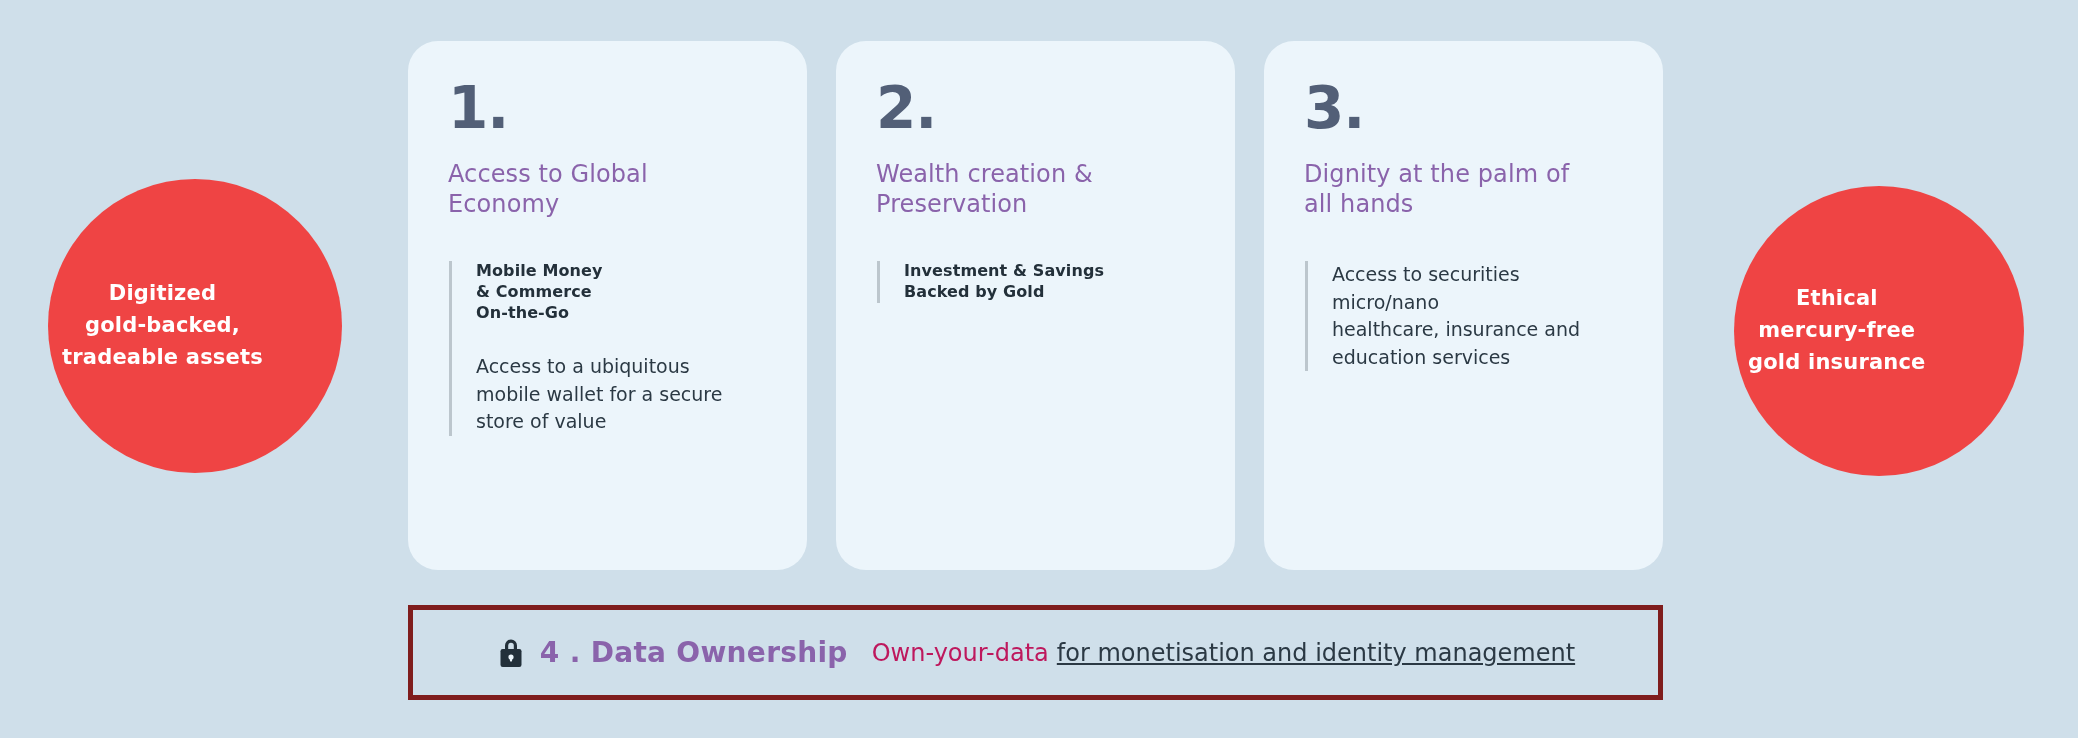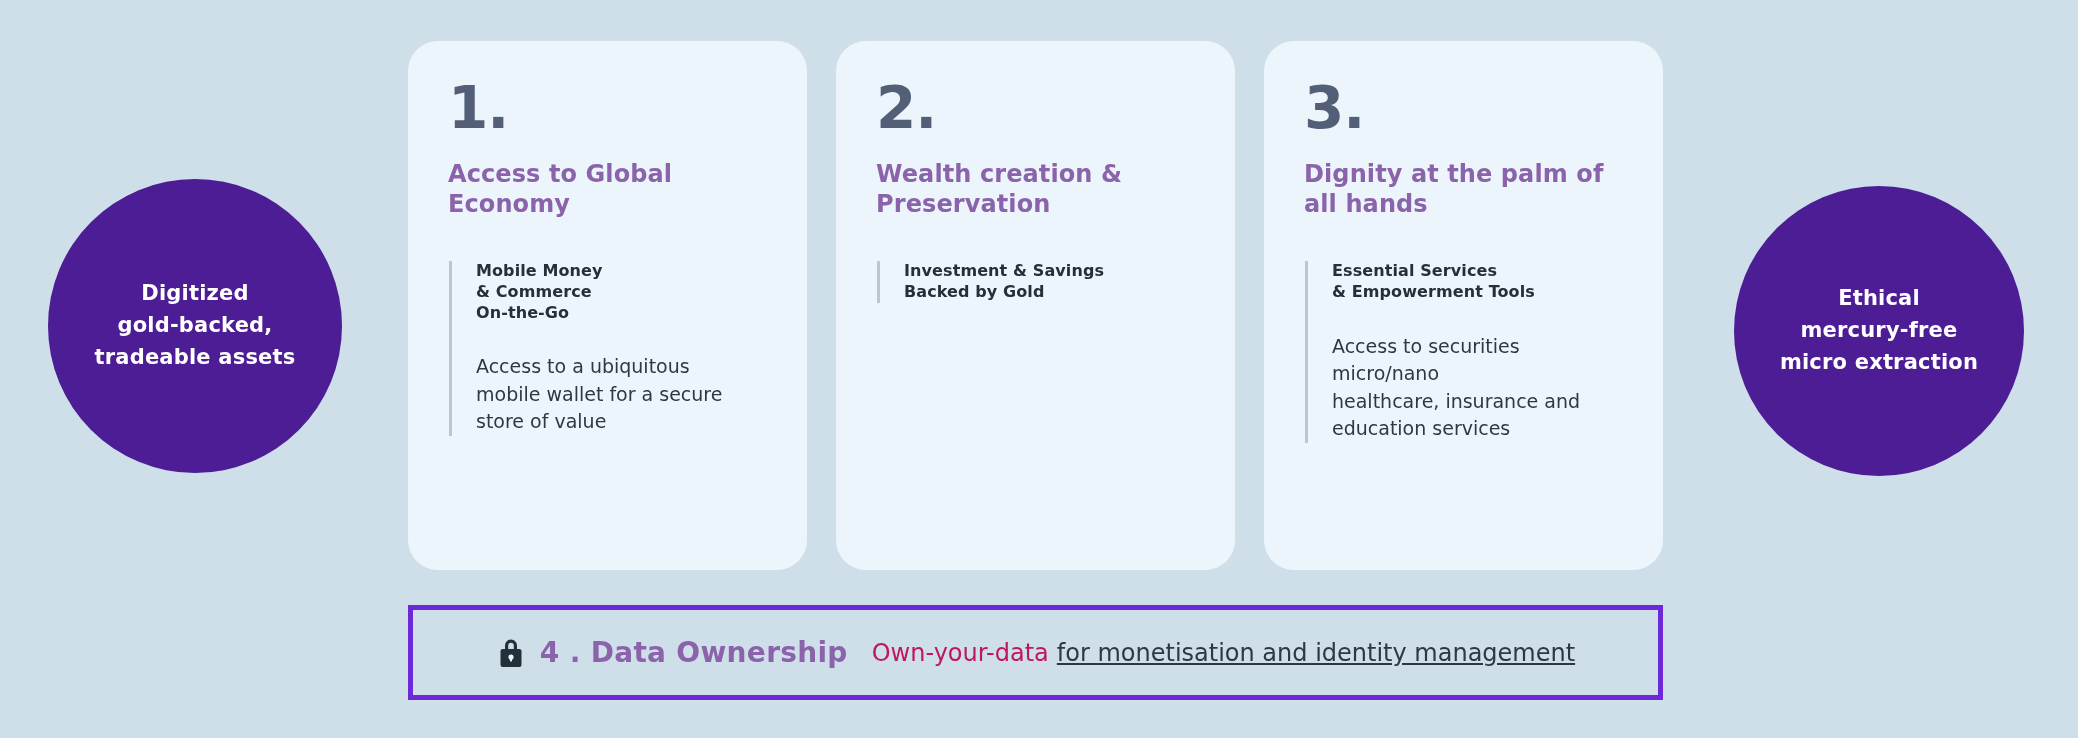--- a/index.html
+++ b/index.html
@@ -16,24 +16,23 @@
   .stage {
     position: relative;
     width: 2078px;
     height: 738px;
   }
 
   
   .circle {
     position: absolute;
     border-radius: 50%;
-    background: #4c1d95;
+    background: #ef4444;
     display: flex;
     align-items: center;
-    justify-content: center;
     text-align: center;
     box-sizing: border-box;
   }
   .circle-text {
     color: #ffffff;
     font-weight: bold;
     font-size: 21px;
     line-height: 1.52;
     letter-spacing: 0.2px;
     white-space: pre-line;
@@ -61,21 +60,21 @@
   .card-number {
     font-size: 58px;
     font-weight: bold;
     color: #525f77;
     line-height: 1;
     letter-spacing: -1px;
     margin: 0 0 22px 0;
   }
   .card-title {
     font-size: 24px;
-    font-weight: bold;
+    font-weight: normal;
     color: #8a63ab;
     line-height: 1.25;
     margin: 0 0 42px 0;
     white-space: pre-line;
     letter-spacing: 0.1px;
   }
   .card-body {
     border-left: 3px solid #bcc6cd;
     padding-left: 24px;
     margin-left: 1px;
@@ -100,21 +99,21 @@
   
   #card-1 .card-sub { margin-bottom: 30px; }
 
   
   #bottom-banner {
     position: absolute;
     left: 408px;
     top: 605px;
     width: 1255px;
     height: 95px;
-    border: 5px solid #6d28d9;
+    border: 5px solid #7f1d1d;
     box-sizing: border-box;
     display: flex;
     align-items: center;
     justify-content: center;
   }
   .banner-inner {
     display: flex;
     align-items: center;
     gap: 0;
   }
@@ -155,21 +154,21 @@
 
   <div class="circle" id="circle-left">
     <div class="circle-text">Digitized
 gold-backed,
 tradeable assets</div>
   </div>
 
   <div class="circle" id="circle-right">
     <div class="circle-text">Ethical
 mercury-free
-micro extraction</div>
+gold insurance</div>
   </div>
 
   <div class="cards-row">
 
     <div class="card" id="card-1">
       <div class="card-number">1.</div>
       <div class="card-title">Access to Global
 Economy</div>
       <div class="card-body">
         <div class="card-sub">Mobile Money
@@ -189,22 +188,20 @@
         <div class="card-sub">Investment &amp; Savings
 Backed by Gold</div>
       </div>
     </div>
 
     <div class="card" id="card-3">
       <div class="card-number">3.</div>
       <div class="card-title">Dignity at the palm of
 all hands</div>
       <div class="card-body">
-        <div class="card-sub">Essential Services
-&amp; Empowerment Tools</div>
         <div class="card-desc">Access to securities micro/nano
 healthcare, insurance and
 education services</div>
       </div>
     </div>
 
   </div>
 
   <div id="bottom-banner">
     <div class="banner-inner">

